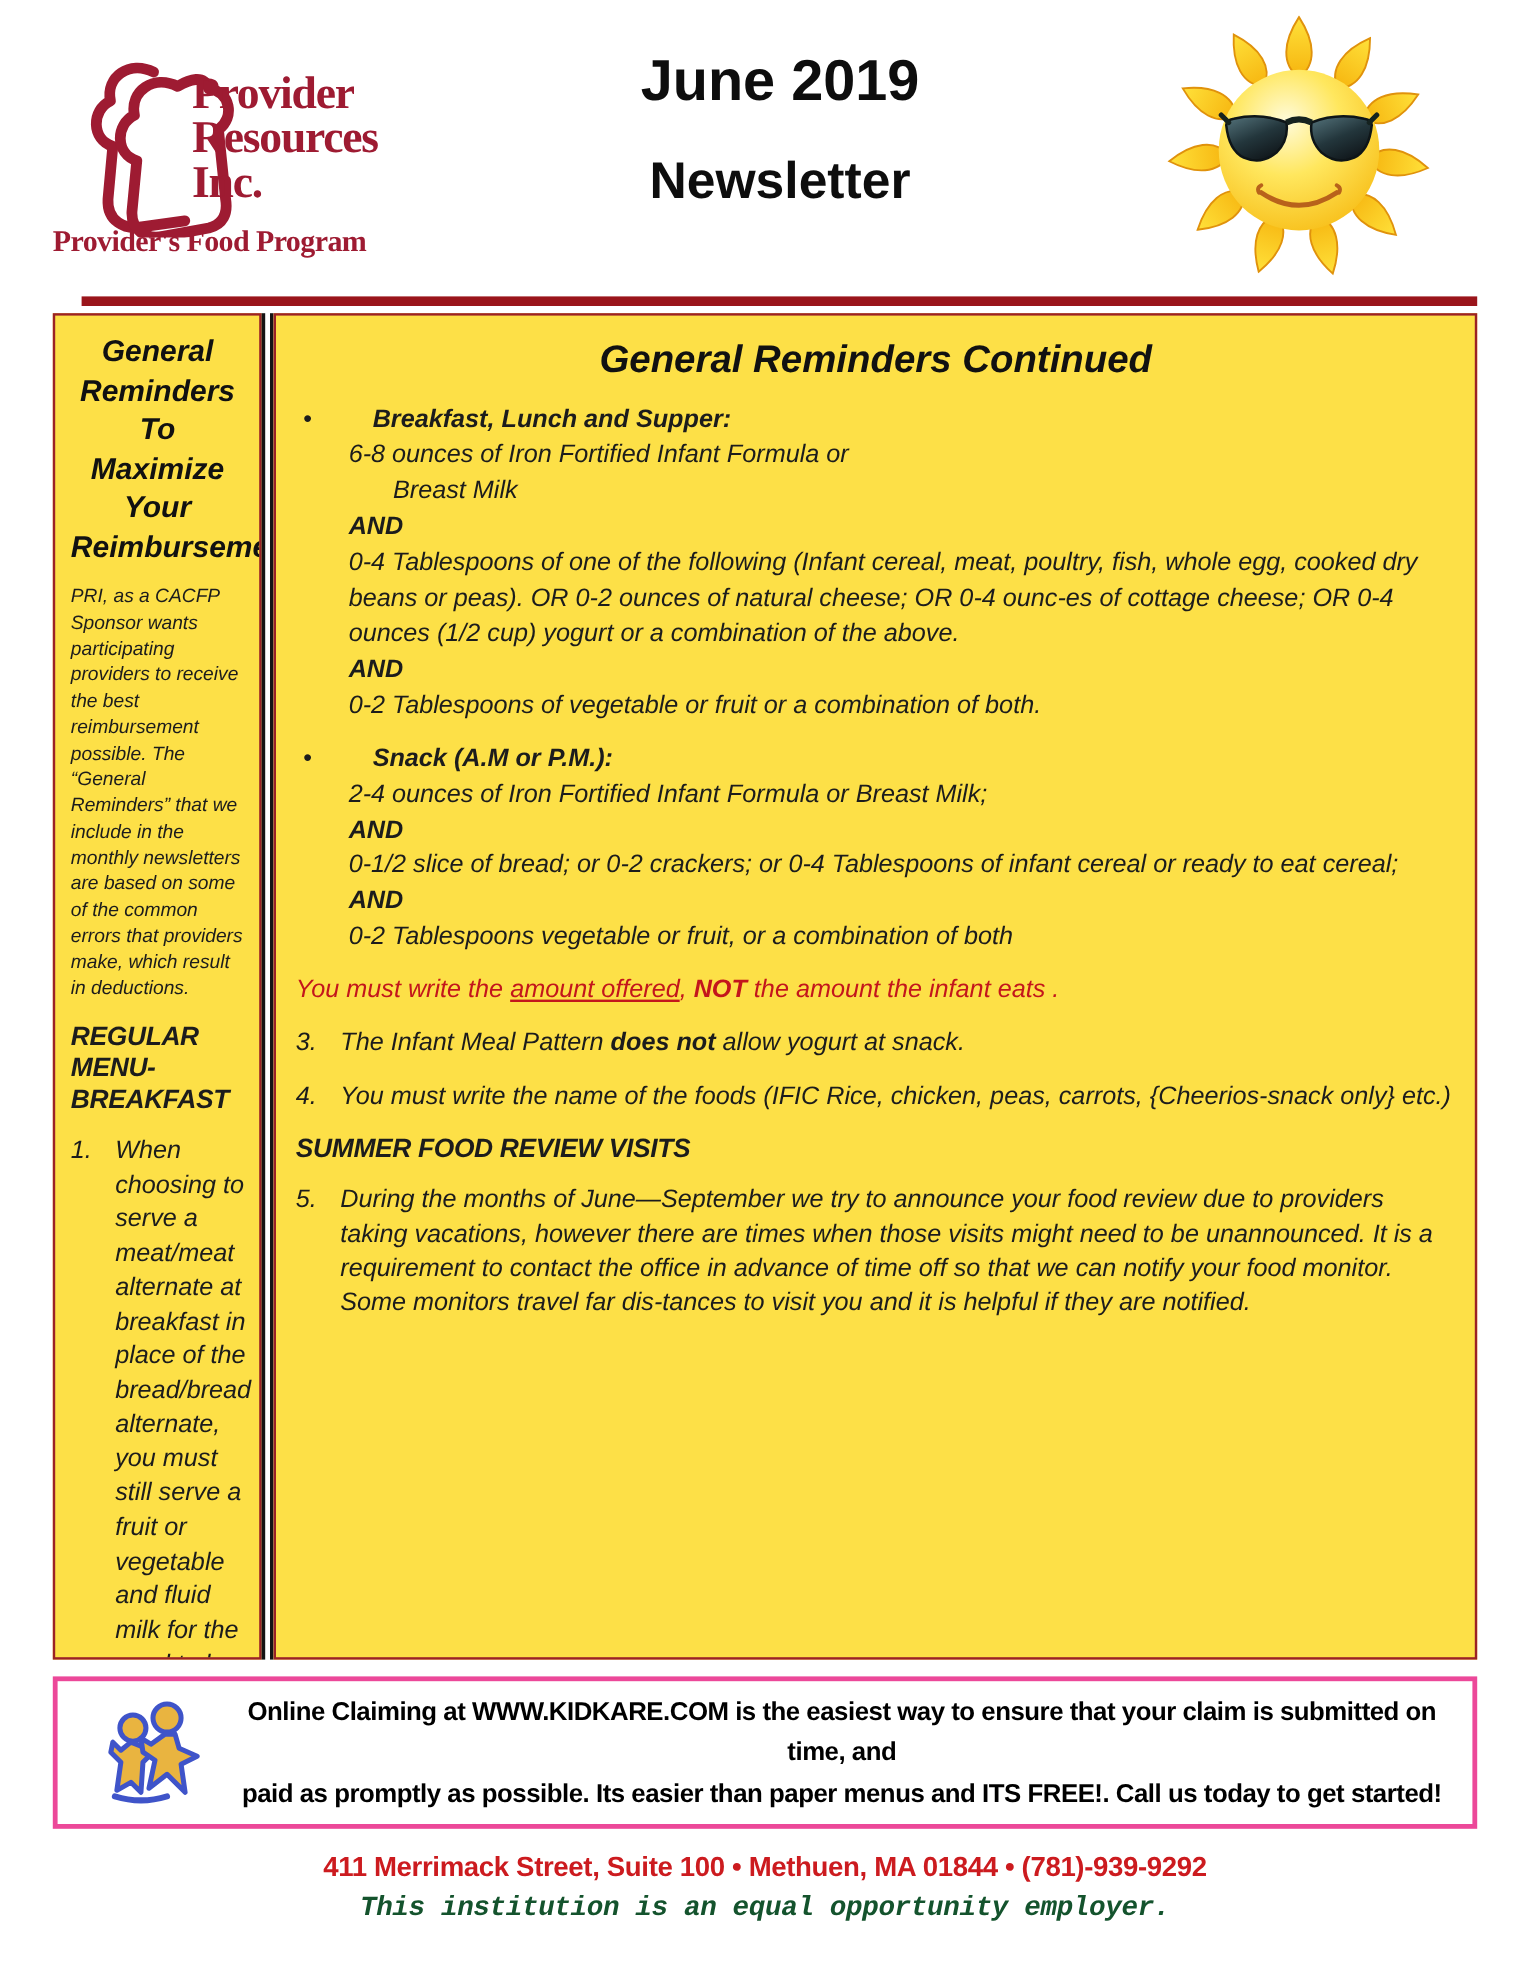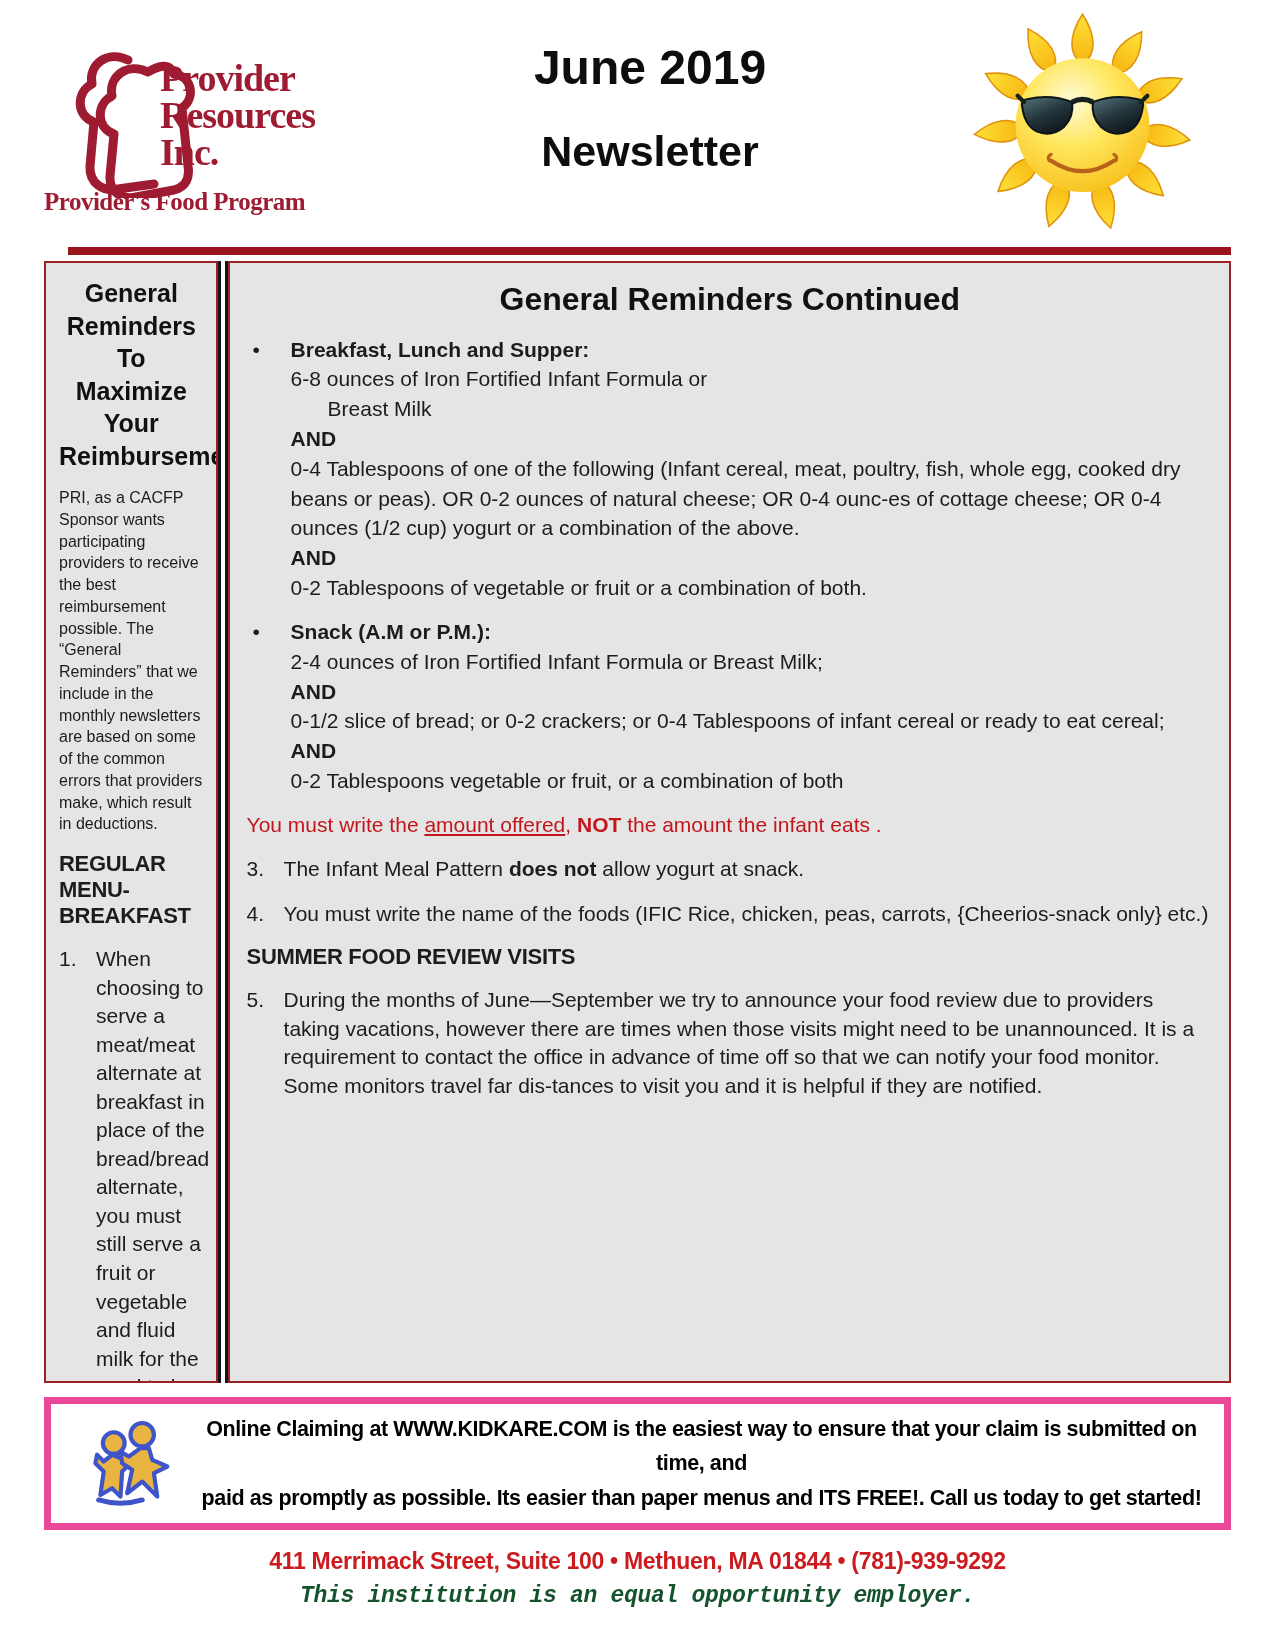--- a/index.html
+++ b/index.html
@@ -17,43 +17,43 @@
   .logo-tagline { position:absolute; left:4px; top:180px; color:#9e1b32;
     font-family:"Liberation Serif", serif; font-weight:bold; font-size:25px; letter-spacing:-0.5px; }
   .title-block { flex:1 1 auto; text-align:center; padding-top:32px; }
   .title-line1 { font-size:48px; font-weight:bold; color:#0d0d0d; letter-spacing:0px; }
   .title-line2 { font-size:43px; font-weight:bold; color:#0d0d0d; margin-top:32px; }
   .sun { width:305px; height:230px; flex:0 0 auto; }
   
   .red-rule { height:8px; background:#9a151b; margin:2px 44px 0 68px; }
   
   .columns { display:flex; margin:6px 44px 0 44px; height:1122px; }
-  .box { border:2px solid #9b2226; background:#e5e5e5; overflow:hidden; }
+  .box { border:2px solid #9b2226; background:#fde047; overflow:hidden;font-style:italic; }
   .left-box  { width:548px; padding:10px 12px 0 13px; }
   .right-box { flex:1 1 auto; padding:12px 16px 0 17px; }
   .col-divider { width:24px; display:flex; justify-content:center; }
   .col-divider-lines { width:10px; border-left:3px solid #141414; border-right:3px solid #141414; height:100%; }
   
   .box-heading { text-align:center; font-size:25px; font-weight:bold; color:#111; line-height:1.3; margin-top:4px;}
   .para { font-size:16px; line-height:1.36; margin-top:15px; }
   .sect-heading { font-size:22px; font-weight:bold; margin-top:16px; letter-spacing:-0.3px;}
   .numitem { display:flex; margin-top:16px; font-size:21px; line-height:1.36; }
   .numitem .num { width:37px; flex:0 0 auto; }
   .numitem .itext { flex:1 1 auto; }
   .rednote { color:#c3161c; font-size:21px; line-height:1.4; margin-top:14px; }
   .rednote b { font-weight:bold; }
   .rednote .u { text-decoration:underline; }
   .bullet-item { display:flex; margin-top:14px; font-size:21px; line-height:1.42; }
   .bullet-item .bdot { width:44px; flex:0 0 auto; font-size:21px; padding-left:6px;}
   .bullet-item .bbody { flex:1 1 auto; }
-  .bullet-title { font-weight:bold; }
+  .bullet-title { font-weight:bold;margin-left:20px; }
   .indent1 { padding-left:37px; }
   .andword { font-weight:bold; }
   
-  .banner { margin:14px 44px 0 44px; border:7px solid #ec4899; display:flex; align-items:center;
+  .banner { margin:14px 44px 0 44px; border:4px solid #ec4899; display:flex; align-items:center;
     padding:8px 14px; min-height:104px; }
   .banner-icon { width:92px; flex:0 0 auto; margin:0 14px 0 22px; }
   .banner-text { flex:1 1 auto; text-align:center; font-weight:bold; font-size:21.5px;
     line-height:1.6; color:#000; letter-spacing:-0.4px; }
   
   .footer { text-align:center; margin-top:18px; }
   .footer-address { color:#cc1b1f; font-weight:bold; font-size:23px; letter-spacing:-0.3px; }
   .footer-eoe { color:#14532d; font-weight:bold; font-style:italic; font-size:23px; margin-top:8px; letter-spacing:-0.3px;font-family:Liberation Mono, monospace;}
 </style>
 </head>

